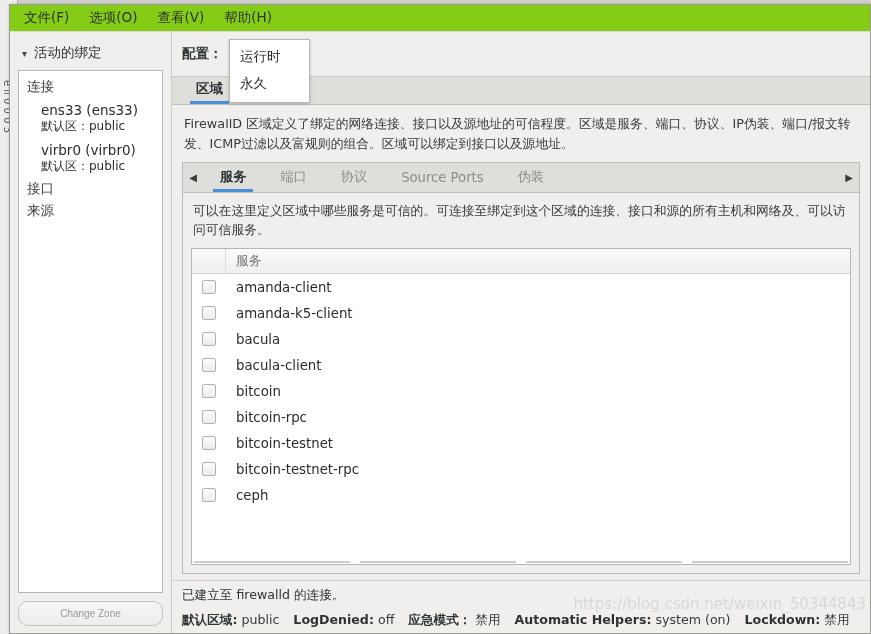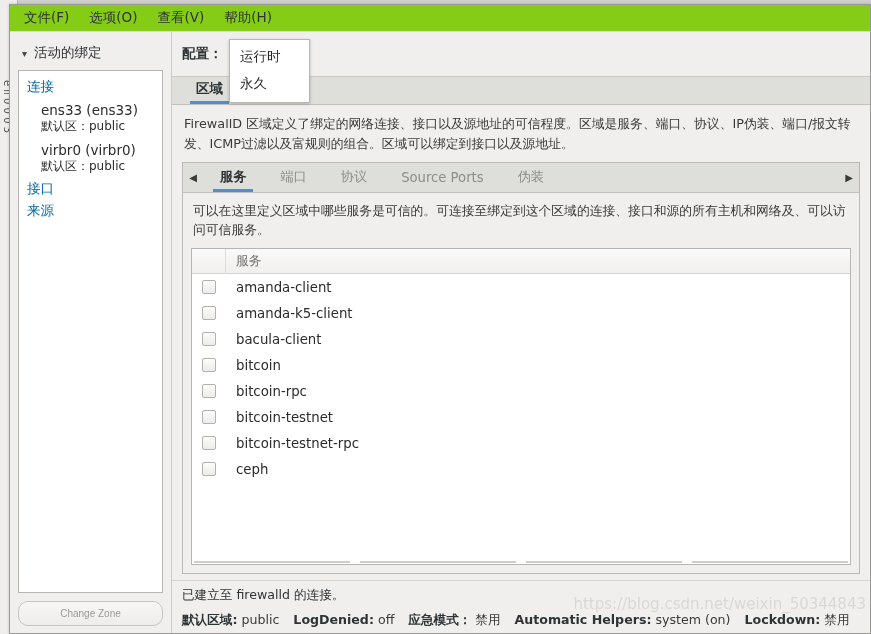--- a/index.html
+++ b/index.html
@@ -100,21 +100,21 @@
   .expander .chev { font-size: 10px; color: #4a4a4a; }
   #bindings-list {
     flex: 1;
     background: #ffffff;
     border: 1px solid #b8b6b2;
     overflow: hidden;
     padding: 5px 0 0 0;
     min-height: 0;
   }
   .bind-group {
-    font-size: 13.5px; color: #0369a1;
+    font-size: 13.5px; color: #404040;
     padding: 2px 0 2px 8px;
     cursor: default;
   }
   .bind-entry { padding: 3px 0 3px 22px; cursor: default; }
   .bind-entry .name { font-size: 13.5px; color: #2b2b2b; display:block; line-height: 1.35; }
   .bind-entry .sub  { font-size: 12px; color: #2b2b2b; display:block; line-height: 1.3; }
   #change-zone-wrap { padding: 8px 0 7px 0; }
   #change-zone-btn {
     width: 100%;
     padding: 6px 20px;
@@ -424,20 +424,26 @@
                 <div class="svc-row">
                   <div class="cbwrap">
                       <div class="cbox"></div>
                     </div>
                   <div class="nm">amanda-k5-client</div>
                 </div>
                 <div class="svc-row">
                   <div class="cbwrap">
                       <div class="cbox"></div>
                     </div>
+                  <div class="nm">bacula</div>
+                </div>
+                <div class="svc-row">
+                  <div class="cbwrap">
+                      <div class="cbox"></div>
+                    </div>
                   <div class="nm">bacula-client</div>
                 </div>
                 <div class="svc-row">
                   <div class="cbwrap">
                       <div class="cbox"></div>
                     </div>
                   <div class="nm">bitcoin</div>
                 </div>
                 <div class="svc-row">
                   <div class="cbwrap">

